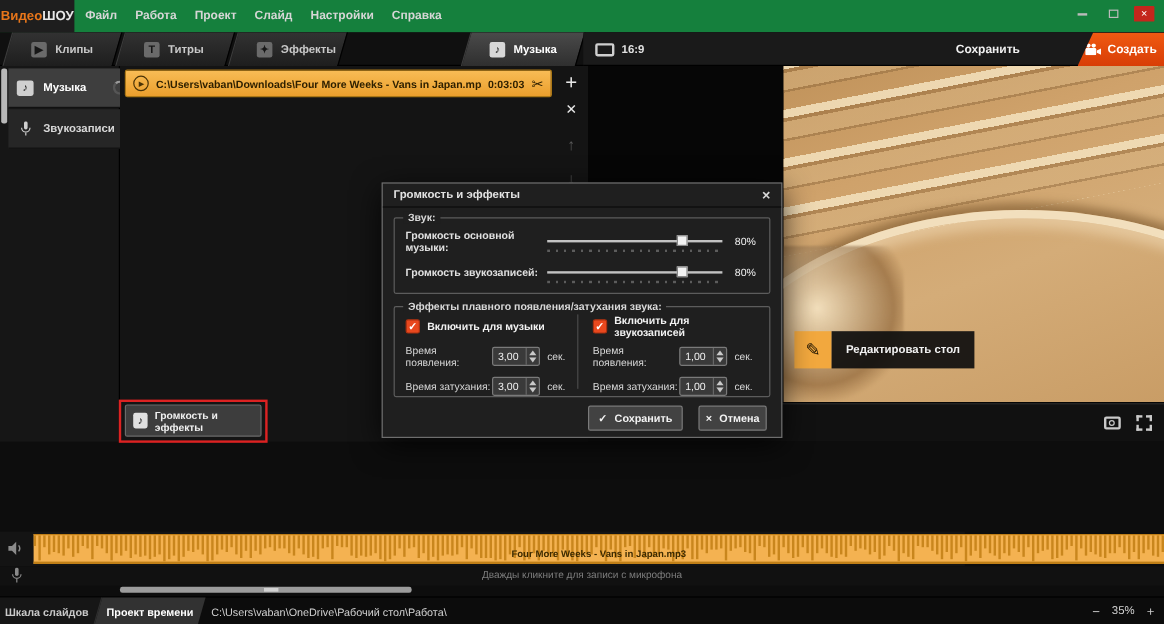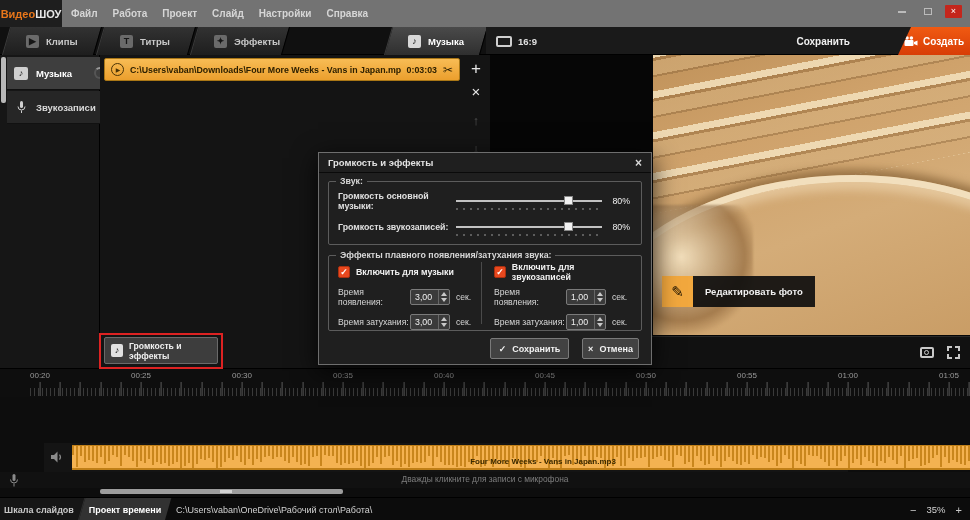--- a/index.html
+++ b/index.html
@@ -2,21 +2,21 @@
 <html><head>
 <meta charset="utf-8">
 <style>
   * { margin:0; padding:0; box-sizing:border-box; }
   html,body { width:970px; height:520px; background:#000; overflow:hidden;
               font-family:"Liberation Sans", sans-serif; }
   .app { position:relative; width:970px; height:520px; background:#0d0d0d; }
   .abs { position:absolute; }
 
   
-  .titlebar { left:0; top:0; width:970px; height:27px; background:#737373; }
+  .titlebar { left:0; top:0; width:970px; height:27px; background:#15803d; }
   .logo { left:0; top:0; width:62px; height:27px; background:#1e1e1e;
           display:flex; align-items:center; justify-content:center;
           font-size:11px; font-weight:bold; }
   .logo .p1 { color:#e8761a; } .logo .p2 { color:#e8e8e8; }
   .menus { left:66px; top:0; height:27px; display:flex; align-items:center; gap:15px; padding-left:5px; }
   .menu-item { color:#d6d6d6; font-size:10px; font-weight:bold; cursor:default; }
   .winctl { top:5px; display:flex; gap:9px; align-items:center; right:8px; }
   .wbtn { width:17px; height:13px; display:flex; align-items:center; justify-content:center; }
   .wmin i { display:block; width:8px; height:2px; background:#bbb; }
   .wres i { display:block; width:8px; height:7px; border:1px solid #bbb; }
@@ -157,21 +157,21 @@
   .slide-ico i { position:absolute; left:2px; top:4px; width:0; height:0;
                  border-left:3px solid transparent; border-right:3px solid transparent; border-bottom:4px solid #8a8a8a; }
   .clip-handle { position:absolute; left:836px; top:12px; width:8px; height:22px; background:#8a8a8a; border-radius:1px; }
   .slide-thumb { position:absolute; left:845px; top:2px; width:38px; height:41px; background:#0c0c0c; }
   .slide-img { position:absolute; left:1px; top:1px; width:36px; height:29px;
                background:radial-gradient(circle at 35% 55%, #5fb4f0 0%, #2a6fb4 30%, #123a66 55%, #060e1a 80%); }
   .slide-dur { position:absolute; left:0; bottom:1px; width:100%; text-align:center; color:#e8e8e8; font-size:7px; }
   .drop-hint { position:absolute; left:886px; top:4px; width:80px; color:#9a9a9a; font-size:8.4px;
                line-height:12px; text-align:center; }
 
-  .audio-row { left:0; top:443px; width:804px; height:29px; background:#141414;margin-left:44px; }
+  .audio-row { left:0; top:443px; width:804px; height:29px; background:#141414; }
   .speaker-ico { position:absolute; left:6px; top:7px; }
   .wave { position:absolute; left:28px; top:2px; width:942px; height:25px; background:#f4b251;
           border-top:1px solid #c07f17; border-bottom:2px solid #c07f17; overflow:hidden; }
   .wave-bars { position:absolute; left:0; top:0; width:100%; height:100%; display:flex; align-items:flex-start; }
   .wave-bars i { display:block; width:2px; margin-right:2px; background:#c9861d; flex:none; }
   .wave-name { position:absolute; left:0; bottom:2px; width:100%; text-align:center;
                color:#3c2a00; font-size:8px; font-weight:bold; }
 
   .mic-row { left:0; top:472px; width:970px; height:16px; background:#111; }
   .mic-hint { position:absolute; left:0; top:2px; width:100%; text-align:center; color:#7e7e7e; font-size:8.4px; }
@@ -310,21 +310,21 @@
   <div class="abs annotation"></div>
 
   <div class="abs preview">
     <div class="abs pv-img">
       <div class="pv-stripes"></div>
       <div class="pv-arc"></div>
       <div class="pv-orn"></div>
     </div>
     <div class="abs edit-btn">
       <span class="edit-ic">✎</span>
-      <span class="edit-lbl">Редактировать фото</span>
+      <span class="edit-lbl">Редактировать стол</span>
     </div>
     <div class="abs pv-strip">
       <span class="abs snap-icon">
           <i></i>
         </span>
       <span class="abs fs-icon"></span>
     </div>
   </div>
 
   <div class="abs dialog">
@@ -421,34 +421,20 @@
     <div class="dlg-btn btn-save">
       <span>✓</span>
       <span>Сохранить</span>
     </div>
     <div class="dlg-btn btn-cancel">
       <span>×</span>
       <span>Отмена</span>
     </div>
   </div>
 
-  <div class="abs ruler">
-    <span class="rlabel" style="left:40px">00:20</span>
-    <span class="rlabel" style="left:141px">00:25</span>
-    <span class="rlabel" style="left:242px">00:30</span>
-    <span class="rlabel" style="left:343px">00:35</span>
-    <span class="rlabel" style="left:444px">00:40</span>
-    <span class="rlabel" style="left:545px">00:45</span>
-    <span class="rlabel" style="left:646px">00:50</span>
-    <span class="rlabel" style="left:747px">00:55</span>
-    <span class="rlabel" style="left:848px">01:00</span>
-    <span class="rlabel" style="left:949px">01:05</span>
-    <div class="ticks-major"></div>
-    <div class="ticks-minor"></div>
-  </div>
 
 
   <div class="abs audio-row">
     <span class="speaker-ico">
       <svg width="14" height="14" viewBox="0 0 14 14">
           <path d="M1 5 h3 l3.5-3.5 v11 L4 9 H1 Z" fill="#8a8a8a"></path>
       <path d="M9.5 4.5 a4 4 0 0 1 0 5" stroke="#8a8a8a" fill="none" stroke-width="1.2"></path>
         </svg>
     </span>
     <div class="wave">

